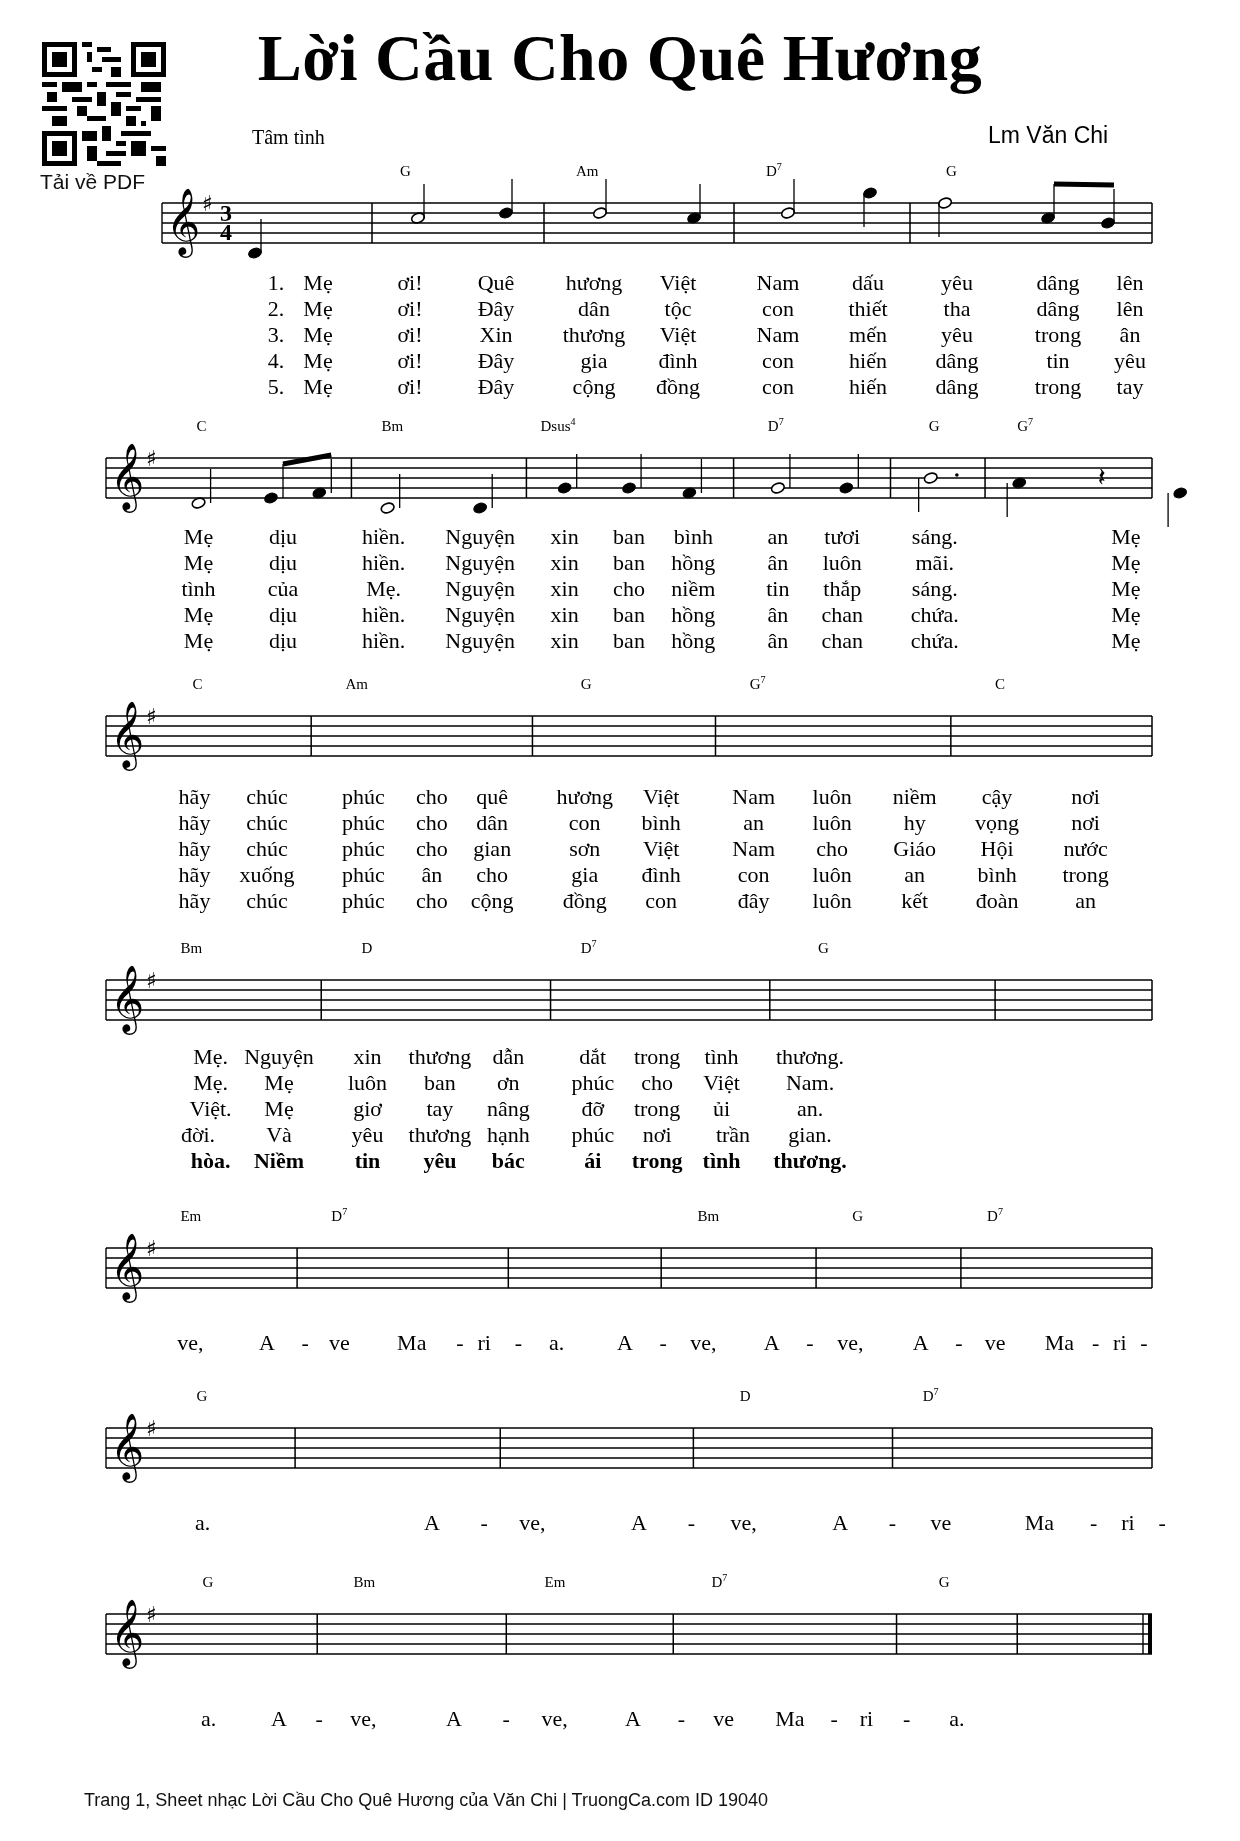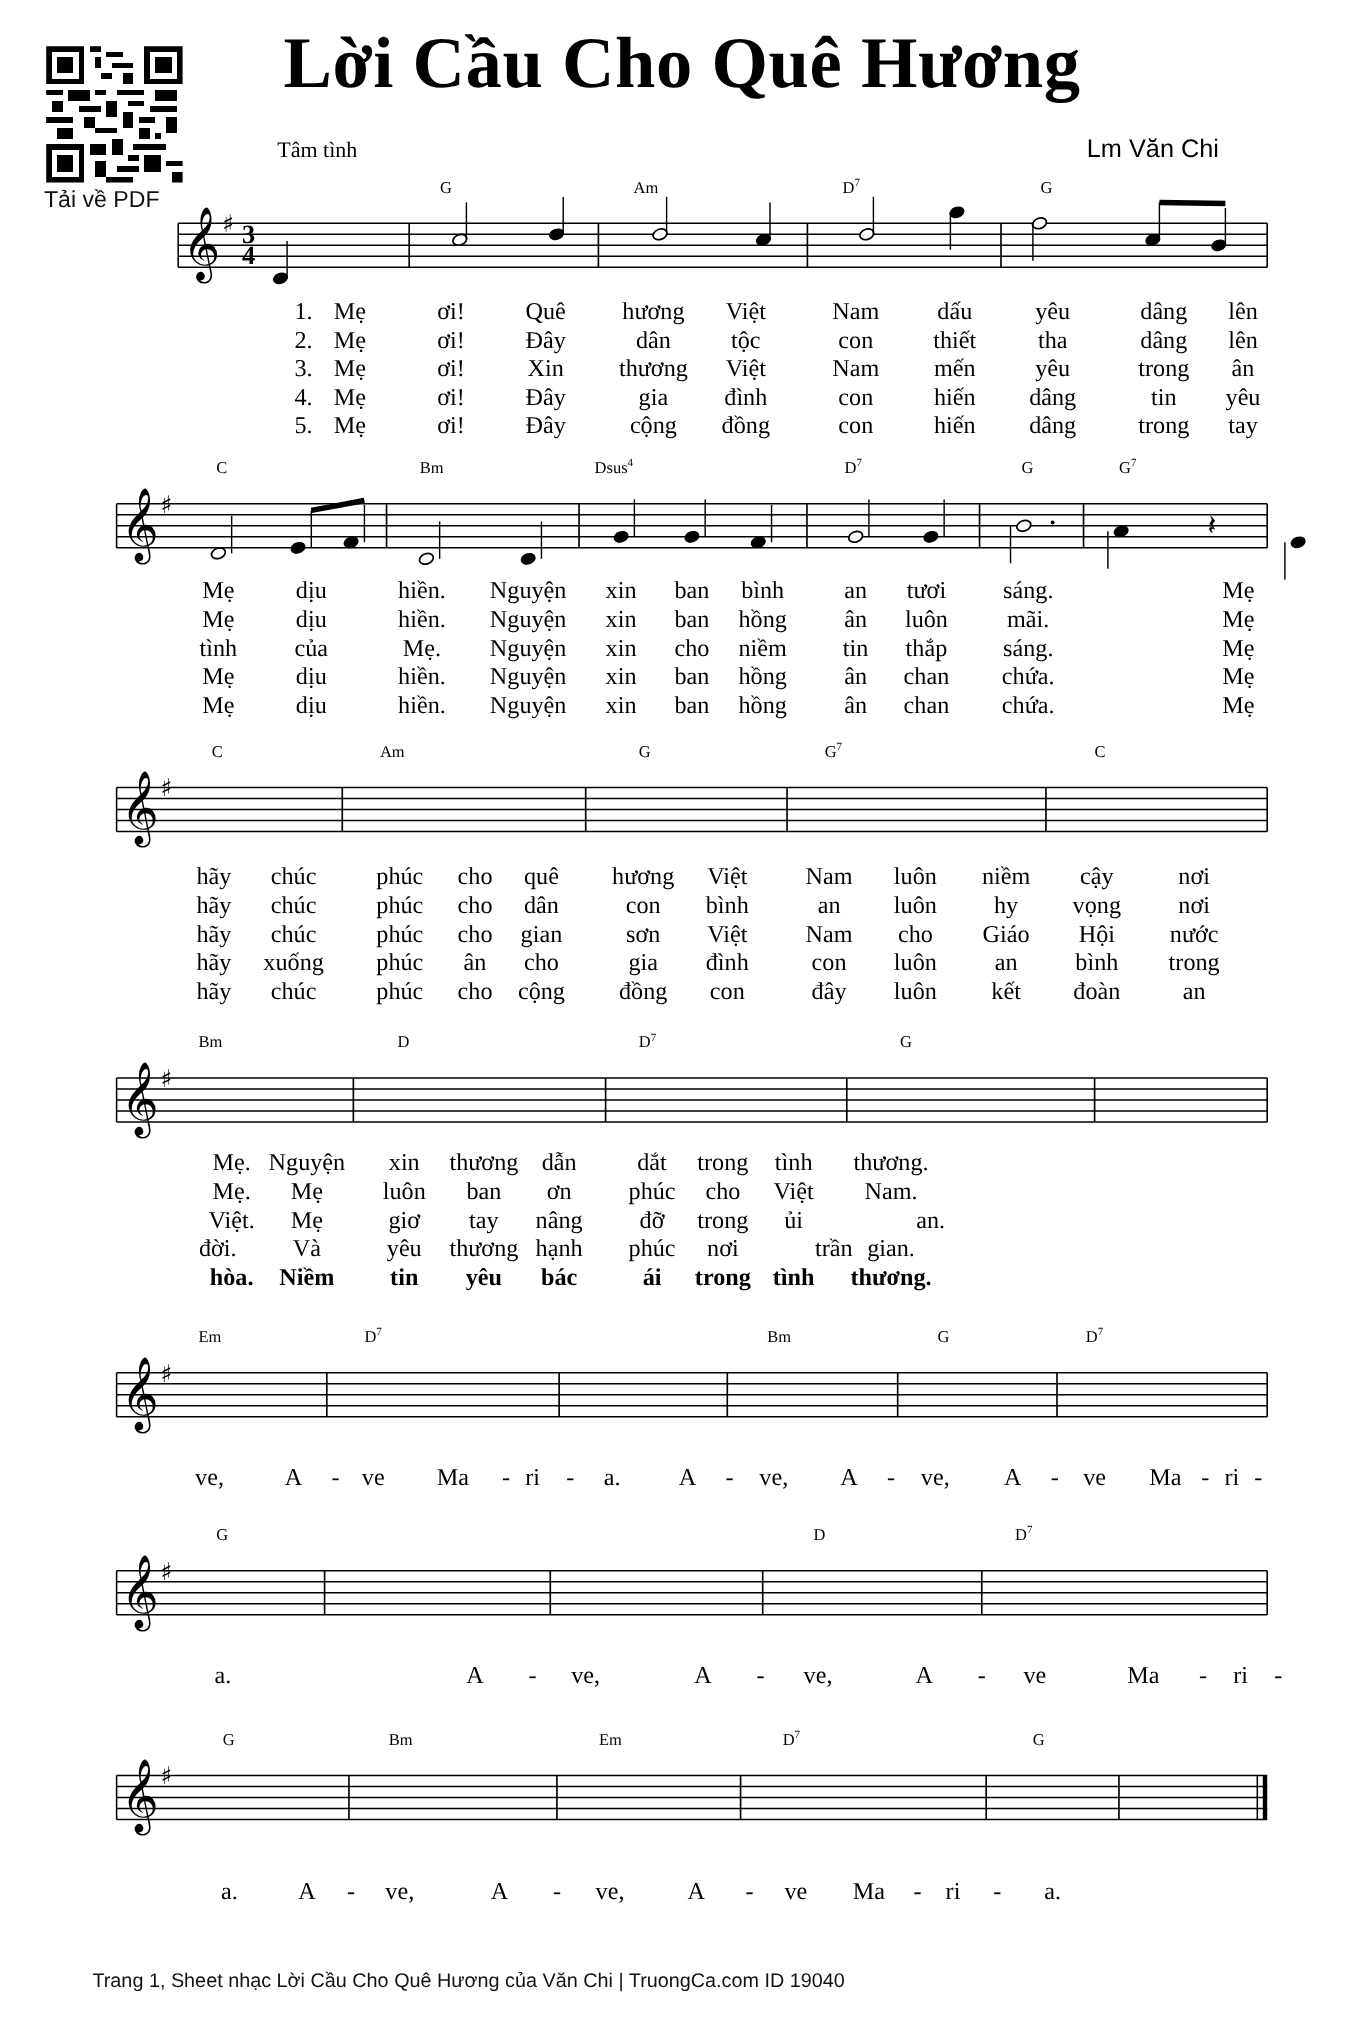--- a/index.html
+++ b/index.html
@@ -443,31 +443,31 @@
       </div>
       <div class="lyric-row" style="top: 1096px;">
         <span class="lyric" style="left: 210.6px;">Việt.</span>
         <span class="lyric" style="left: 278.992px;">Mẹ</span>
         <span class="lyric" style="left: 367.5px;">giơ</span>
         <span class="lyric" style="left: 439.915px;">tay</span>
         <span class="lyric" style="left: 508.308px;">nâng</span>
         <span class="lyric" style="left: 592.792px;">đỡ</span>
         <span class="lyric" style="left: 657.162px;">trong</span>
         <span class="lyric" style="left: 721.531px;">ủi</span>
-        <span class="lyric" style="left: 810.038px; margin-left: 36px;">an.</span>
+        <span class="lyric" style="left: 810.038px;">an.</span>
       </div>
       <div class="lyric-row" style="top: 1122px;">
         <span class="lyric" style="left: 198px;">đời.</span>
         <span class="lyric" style="left: 278.992px;">Và</span>
         <span class="lyric" style="left: 367.5px;">yêu</span>
         <span class="lyric" style="left: 439.915px;">thương</span>
         <span class="lyric" style="left: 508.308px;">hạnh</span>
         <span class="lyric" style="left: 592.792px;">phúc</span>
         <span class="lyric" style="left: 657.162px;">nơi</span>
-        <span class="lyric" style="left: 758px;">trần</span>
+        <span class="lyric" style="left: 733px;">trần</span>
         <span class="lyric" style="left: 810.038px;">gian.</span>
       </div>
       <div class="lyric-row" style="top: 1148px; font-weight: bold;">
         <span class="lyric" style="left: 210.6px;">hòa.</span>
         <span class="lyric" style="left: 278.992px;">Niềm</span>
         <span class="lyric" style="left: 367.5px;">tin</span>
         <span class="lyric" style="left: 439.915px;">yêu</span>
         <span class="lyric" style="left: 508.308px;">bác</span>
         <span class="lyric" style="left: 592.792px;">ái</span>
         <span class="lyric" style="left: 657.162px;">trong</span>

